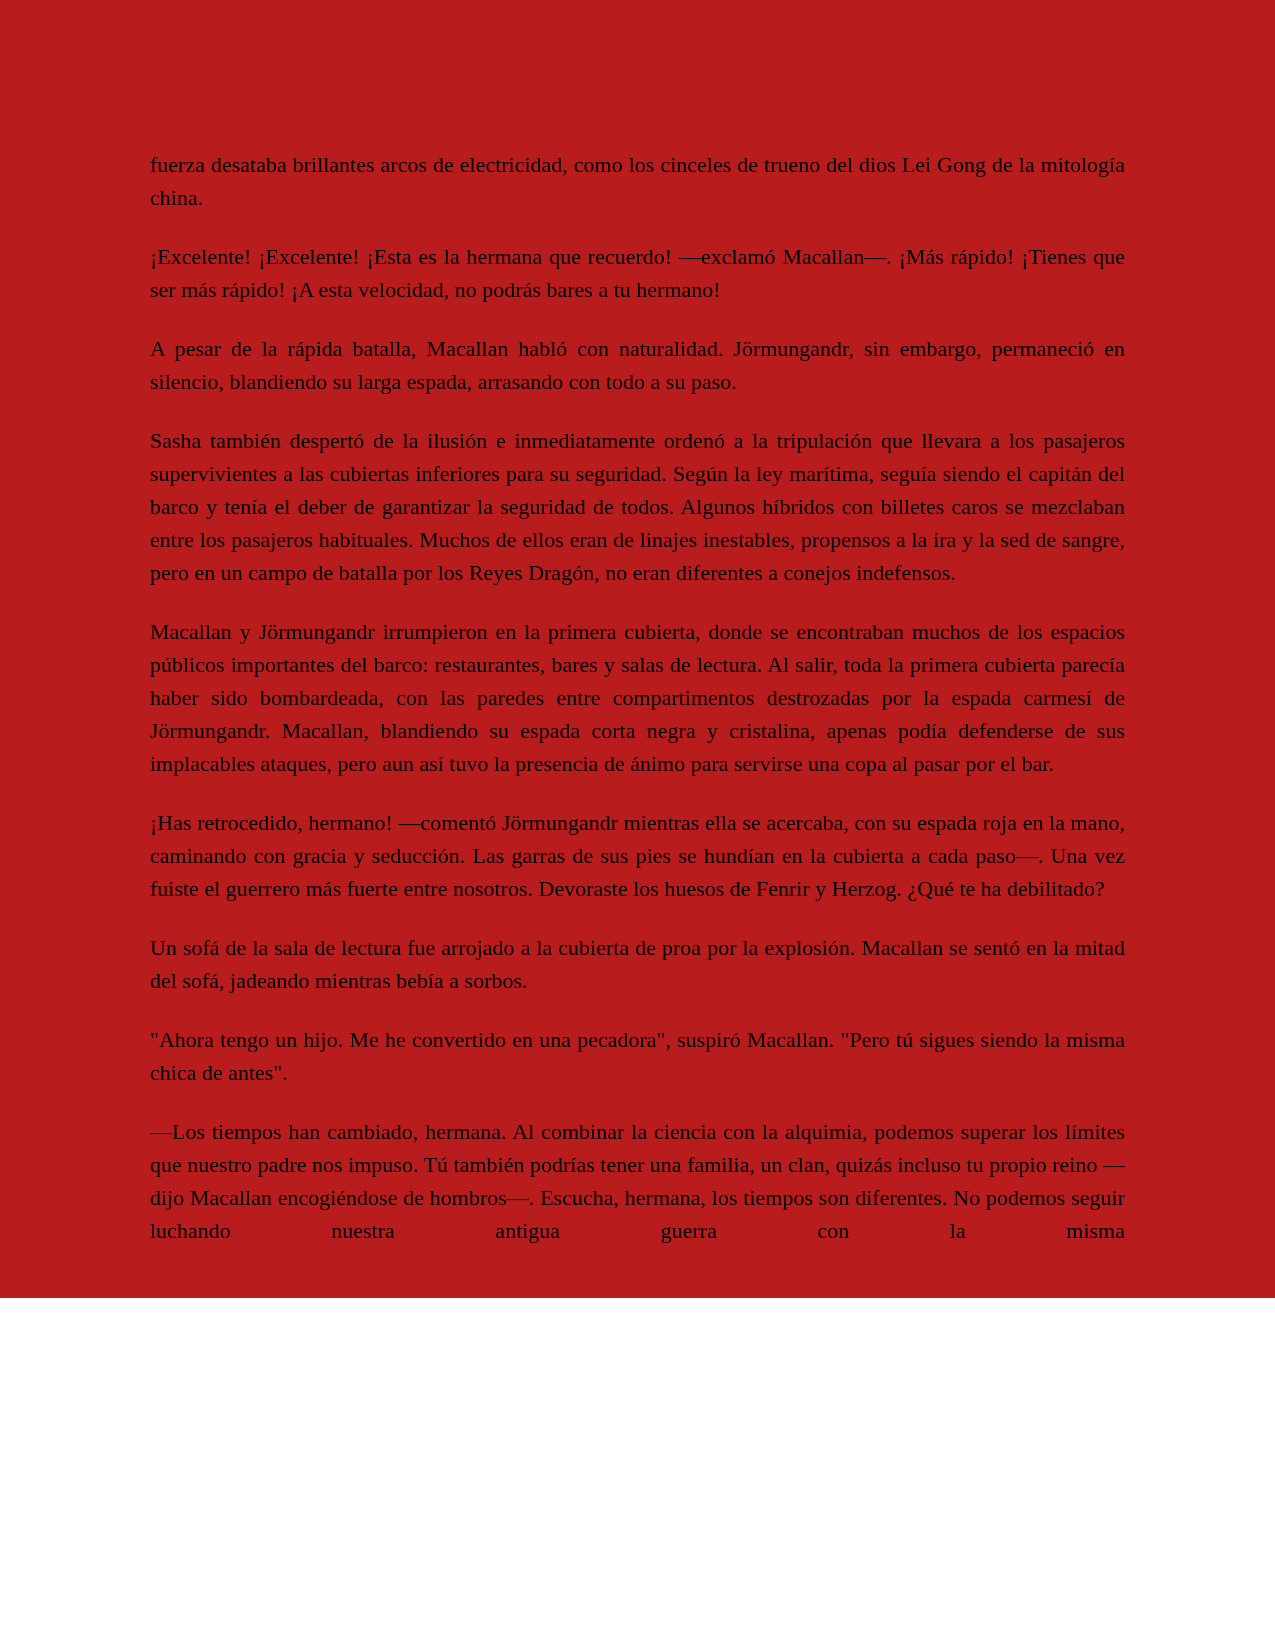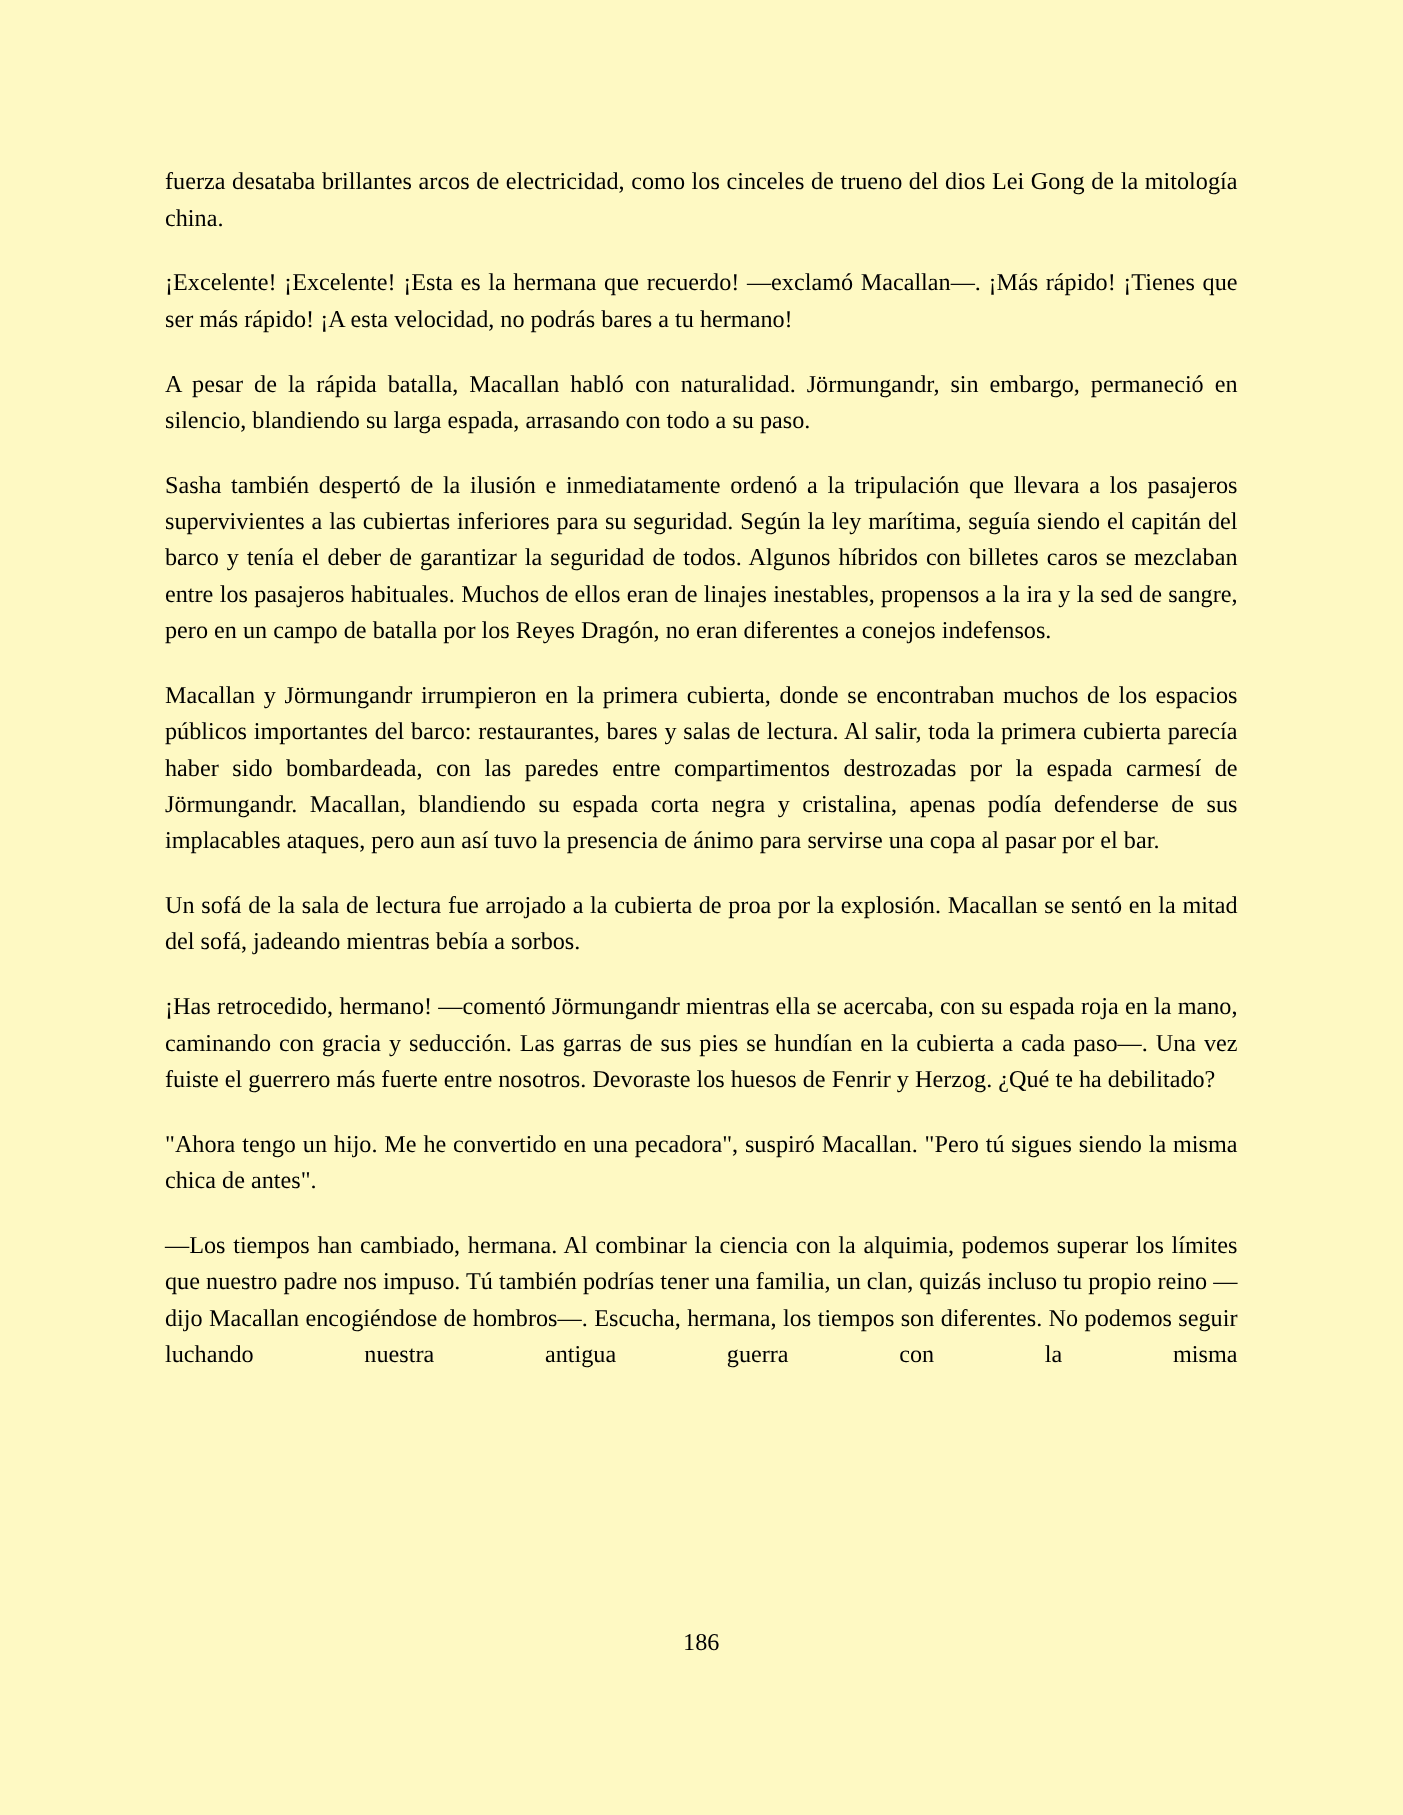--- a/index.html
+++ b/index.html
@@ -3,22 +3,22 @@
 <meta charset="utf-8">
 <style>
   html, body {
     margin: 0;
     padding: 0;
     background: #ffffff;
   }
   .page {
     position: relative;
     width: 1275px;
-    height: 1650px;
-    background: #fef9c3;
+    height: 1298px;
+    background: #b91c1c;
     overflow: hidden;
     font-family: "Liberation Serif", "DejaVu Serif", serif;
     color: #000000;
   }
   .body-text {
     position: absolute;
     left: 150px;
     top: 148px;
     width: 975px;
     font-size: 22px;
@@ -45,19 +45,19 @@
 </head>
 <body>
 
 <div class="page">
   <div class="body-text">
     <p>fuerza desataba brillantes arcos de electricidad, como los cinceles de trueno del dios Lei Gong de la mitología china.</p>
     <p>¡Excelente! ¡Excelente! ¡Esta es la hermana que recuerdo! —exclamó Macallan—. ¡Más rápido! ¡Tienes que ser más rápido! ¡A esta velocidad, no podrás bares a tu hermano!</p>
     <p>A pesar de la rápida batalla, Macallan habló con naturalidad. Jörmungandr, sin embargo, permaneció en silencio, blandiendo su larga espada, arrasando con todo a su paso.</p>
     <p>Sasha también despertó de la ilusión e inmediatamente ordenó a la tripulación que llevara a los pasajeros supervivientes a las cubiertas inferiores para su seguridad. Según la ley marítima, seguía siendo el capitán del barco y tenía el deber de garantizar la seguridad de todos. Algunos híbridos con billetes caros se mezclaban entre los pasajeros habituales. Muchos de ellos eran de linajes inestables, propensos a la ira y la sed de sangre, pero en un campo de batalla por los Reyes Dragón, no eran diferentes a conejos indefensos.</p>
     <p>Macallan y Jörmungandr irrumpieron en la primera cubierta, donde se encontraban muchos de los espacios públicos importantes del barco: restaurantes, bares y salas de lectura. Al salir, toda la primera cubierta parecía haber sido bombardeada, con las paredes entre compartimentos destrozadas por la espada carmesí de Jörmungandr. Macallan, blandiendo su espada corta negra y cristalina, apenas podía defenderse de sus implacables ataques, pero aun así tuvo la presencia de ánimo para servirse una copa al pasar por el bar.</p>
+    <p>¡Has retrocedido, hermano! —comentó Jörmungandr mientras ella se acercaba, con su espada roja en la mano, caminando con gracia y seducción. Las garras de sus pies se hundían en la cubierta a cada paso—. Una vez fuiste el guerrero más fuerte entre nosotros. Devoraste los huesos de Fenrir y Herzog. ¿Qué te ha debilitado?</p>
     <p>Un sofá de la sala de lectura fue arrojado a la cubierta de proa por la explosión. Macallan se sentó en la mitad del sofá, jadeando mientras bebía a sorbos.</p>
-    <p>¡Has retrocedido, hermano! —comentó Jörmungandr mientras ella se acercaba, con su espada roja en la mano, caminando con gracia y seducción. Las garras de sus pies se hundían en la cubierta a cada paso—. Una vez fuiste el guerrero más fuerte entre nosotros. Devoraste los huesos de Fenrir y Herzog. ¿Qué te ha debilitado?</p>
     <p>"Ahora tengo un hijo. Me he convertido en una pecadora", suspiró Macallan. "Pero tú sigues siendo la misma chica de antes".</p>
     <p class="continues">—Los tiempos han cambiado, hermana. Al combinar la ciencia con la alquimia, podemos superar los límites que nuestro padre nos impuso. Tú también podrías tener una familia, un clan, quizás incluso tu propio reino —dijo Macallan encogiéndose de hombros—. Escucha, hermana, los tiempos son diferentes. No podemos seguir luchando nuestra antigua guerra con la misma</p>
   </div>
   <div class="footer">186</div>
 </div>
 
 </body></html>

